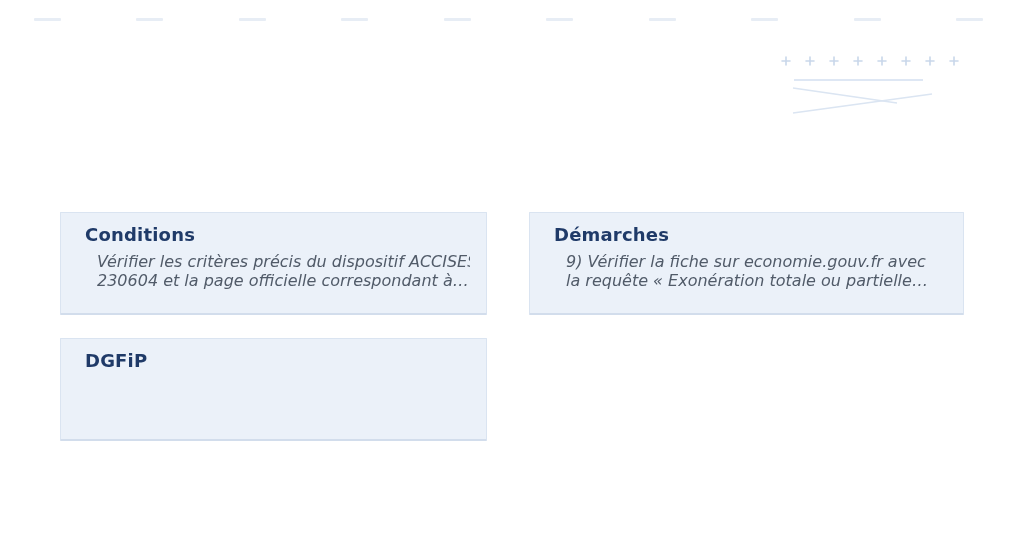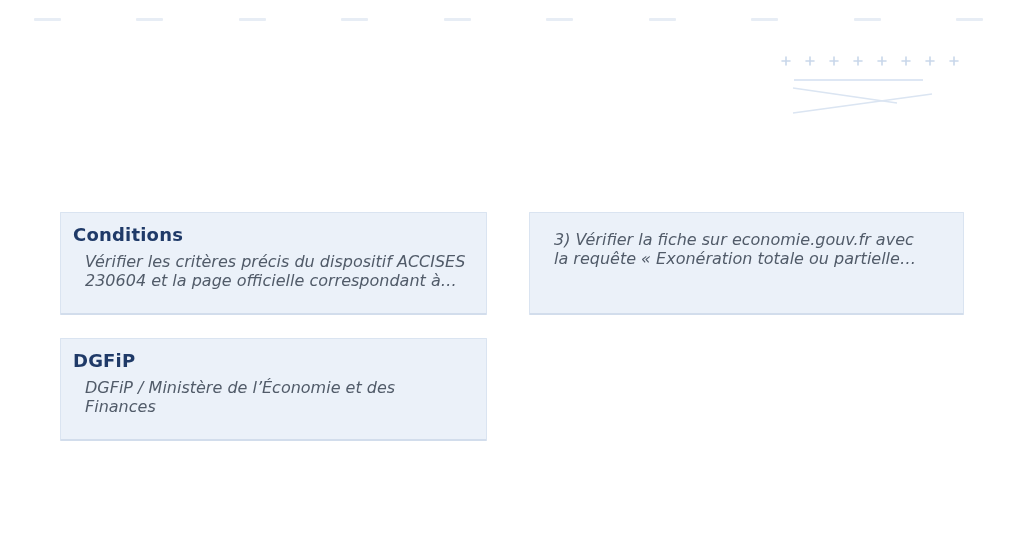--- a/index.html
+++ b/index.html
@@ -48,21 +48,21 @@
     display:grid;
     grid-template-columns:427px 435px;
     grid-template-rows:103px 103px;
     column-gap:42px;row-gap:23px;
   }
   .card{
     background:var(--card-background);
     border:1px solid var(--card-border);
     border-bottom:2px solid var(--card-border-bottom);
     box-sizing:border-box;
-    padding:11px 16px 0 12px;
+    padding:11px 16px 0 24px;
     border-radius:1px;
   }
   .card-title{
     margin:0;
     font-size:18px;
     font-weight:bold;
     line-height:22px;
     color:var(--title-text);
     letter-spacing:0.2px;
   }
@@ -115,24 +115,23 @@
   <div class="cards">
 
     <section class="card">
       <h3 class="card-title">Conditions</h3>
       <p class="card-body">Vérifier les critères précis du dispositif ACCISES
 230604 et la page officielle correspondant à…</p>
     </section>
 
 
     <section class="card">
-      <p class="card-body">3) Vérifier la fiche sur economie.gouv.fr avec
+      <h3 class="card-title">Démarches</h3>
+      <p class="card-body">9) Vérifier la fiche sur economie.gouv.fr avec
 la requête « Exonération totale ou partielle…</p>
     </section>
 
     <section class="card">
       <h3 class="card-title">DGFiP</h3>
-      <p class="card-body">DGFiP / Ministère de l’Économie et des
-Finances</p>
     </section>
 
   </div>
 </div>
 
 </body></html>

